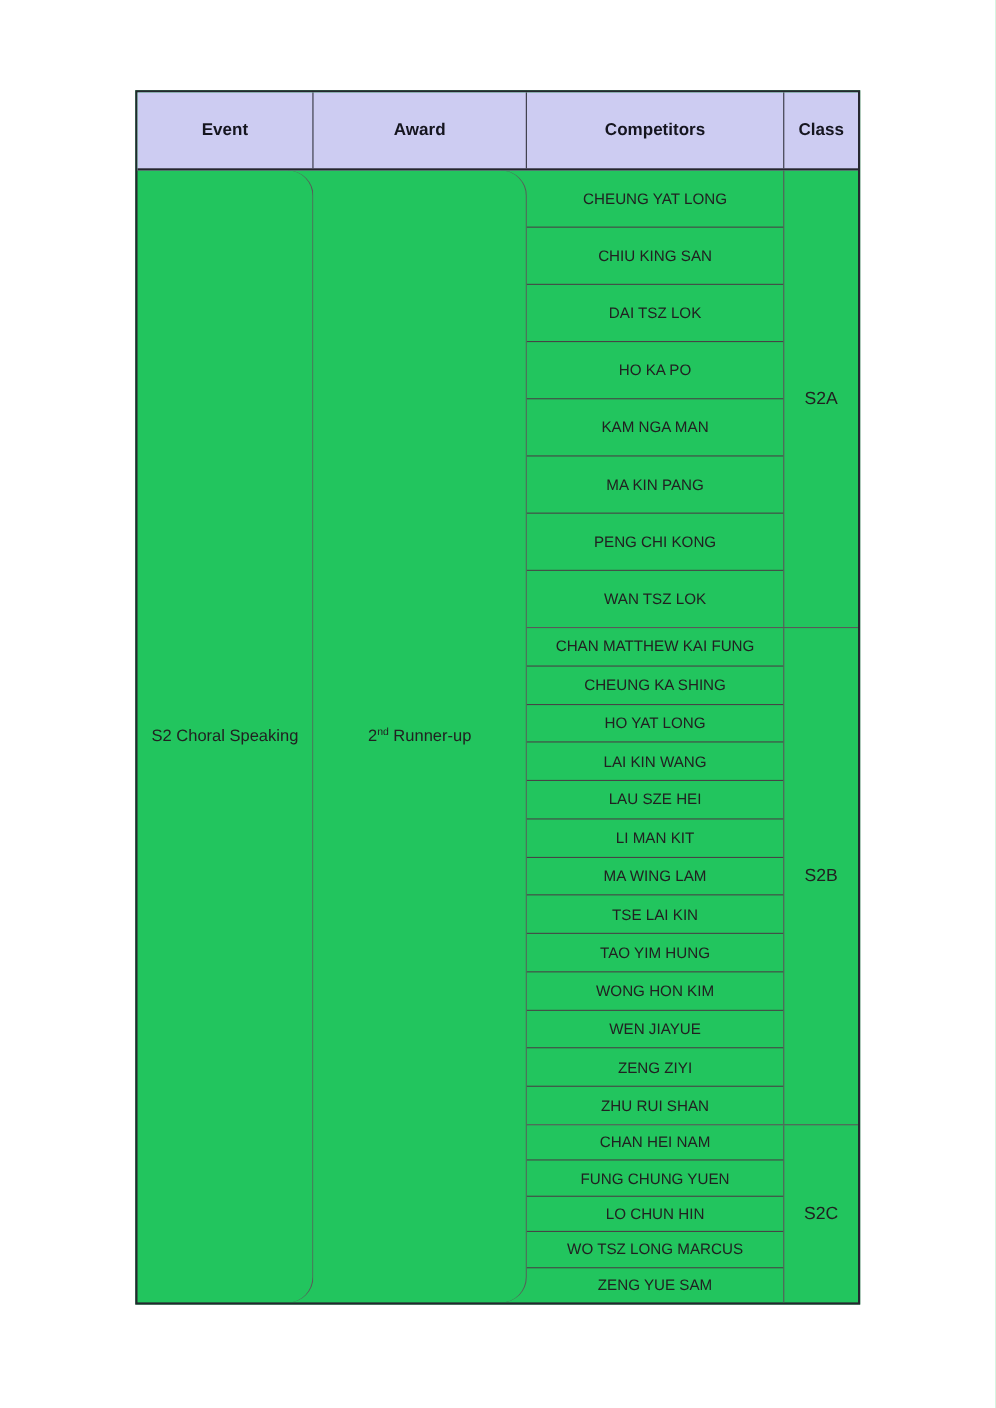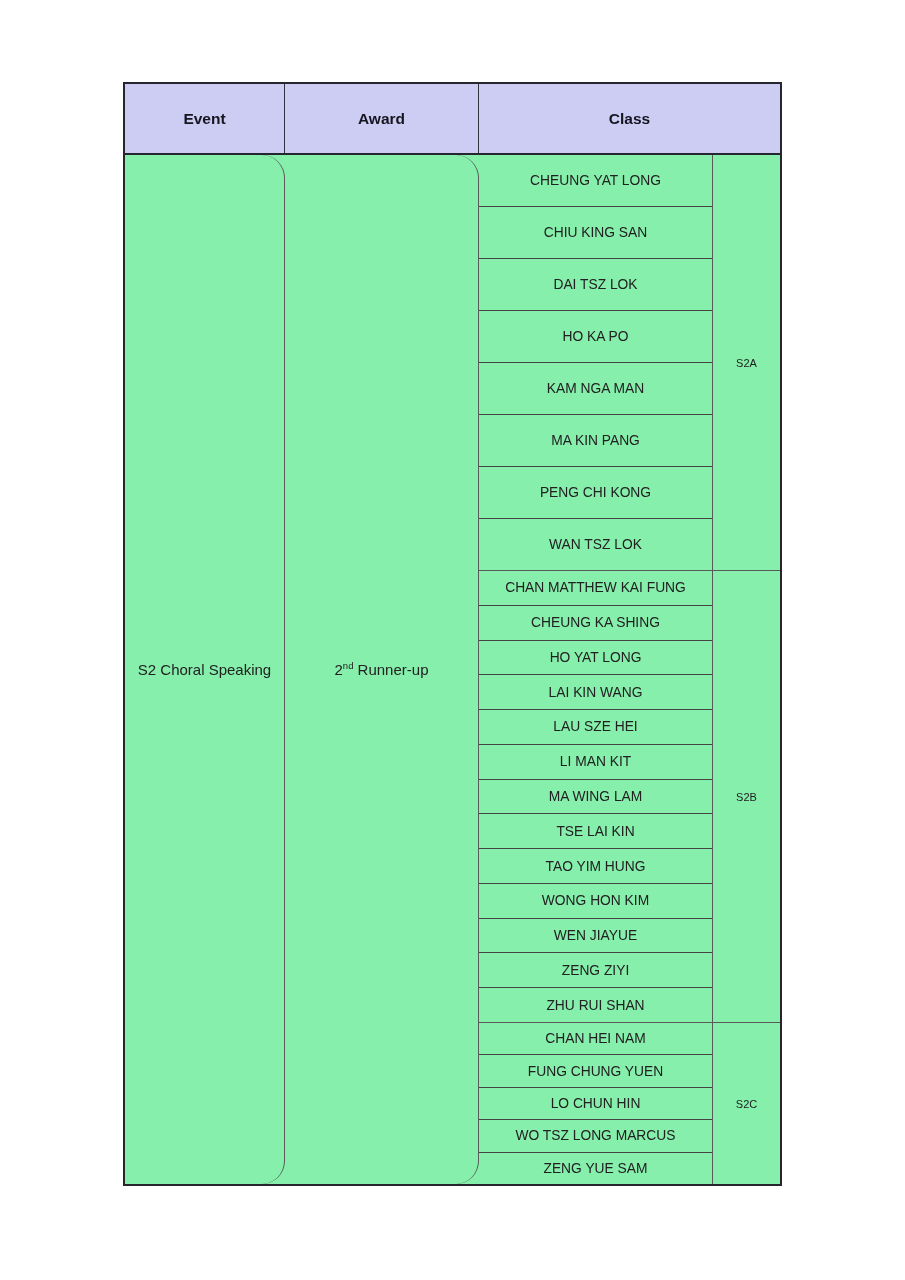--- a/index.html
+++ b/index.html
@@ -12,21 +12,21 @@
   .page {
     position: relative;
     width: 905px; height: 1280px;
     background: #ffffff;
   }
   .award-table {
     position: absolute;
     left: 123px; top: 82px;
     width: 659px;
     border: 2px solid #26262f;
-    background: #86efac;
+    background: #22c55e;
   }
   
   .thead {
     display: flex;
     height: 71px;
     background: #cdccf2;
     border-bottom: 2px solid #26262f;
   }
   .hcell {
     display: flex;
@@ -86,33 +86,34 @@
     color: #212121;
     border-bottom: 1.4px solid #454545;
     white-space: nowrap;
   }
   .name-cell:last-child { border-bottom: none; }
   .class-subcol {
     flex: 1;
     display: flex;
     align-items: center;
     justify-content: center;
-    font-size: 11px;
+    font-size: 16px;
     color: #212121;
   }
 </style>
 </head>
 <body>
 
 <div class="page">
   <div class="award-table">
 
     <div class="thead">
       <div class="hcell c1">Event</div>
       <div class="hcell c2">Award</div>
+      <div class="hcell c3">Competitors</div>
       <div class="hcell c4">Class</div>
     </div>
 
     <div class="tbody">
       <div class="span-cell col-event">S2 Choral Speaking</div>
       <div class="span-cell col-award">
         <span><span>2</span><span class="award-sup">nd</span><span> Runner-up</span></span>
       </div>
       <div class="col-groups">
           <div class="group-row" style="height: 416px;">

